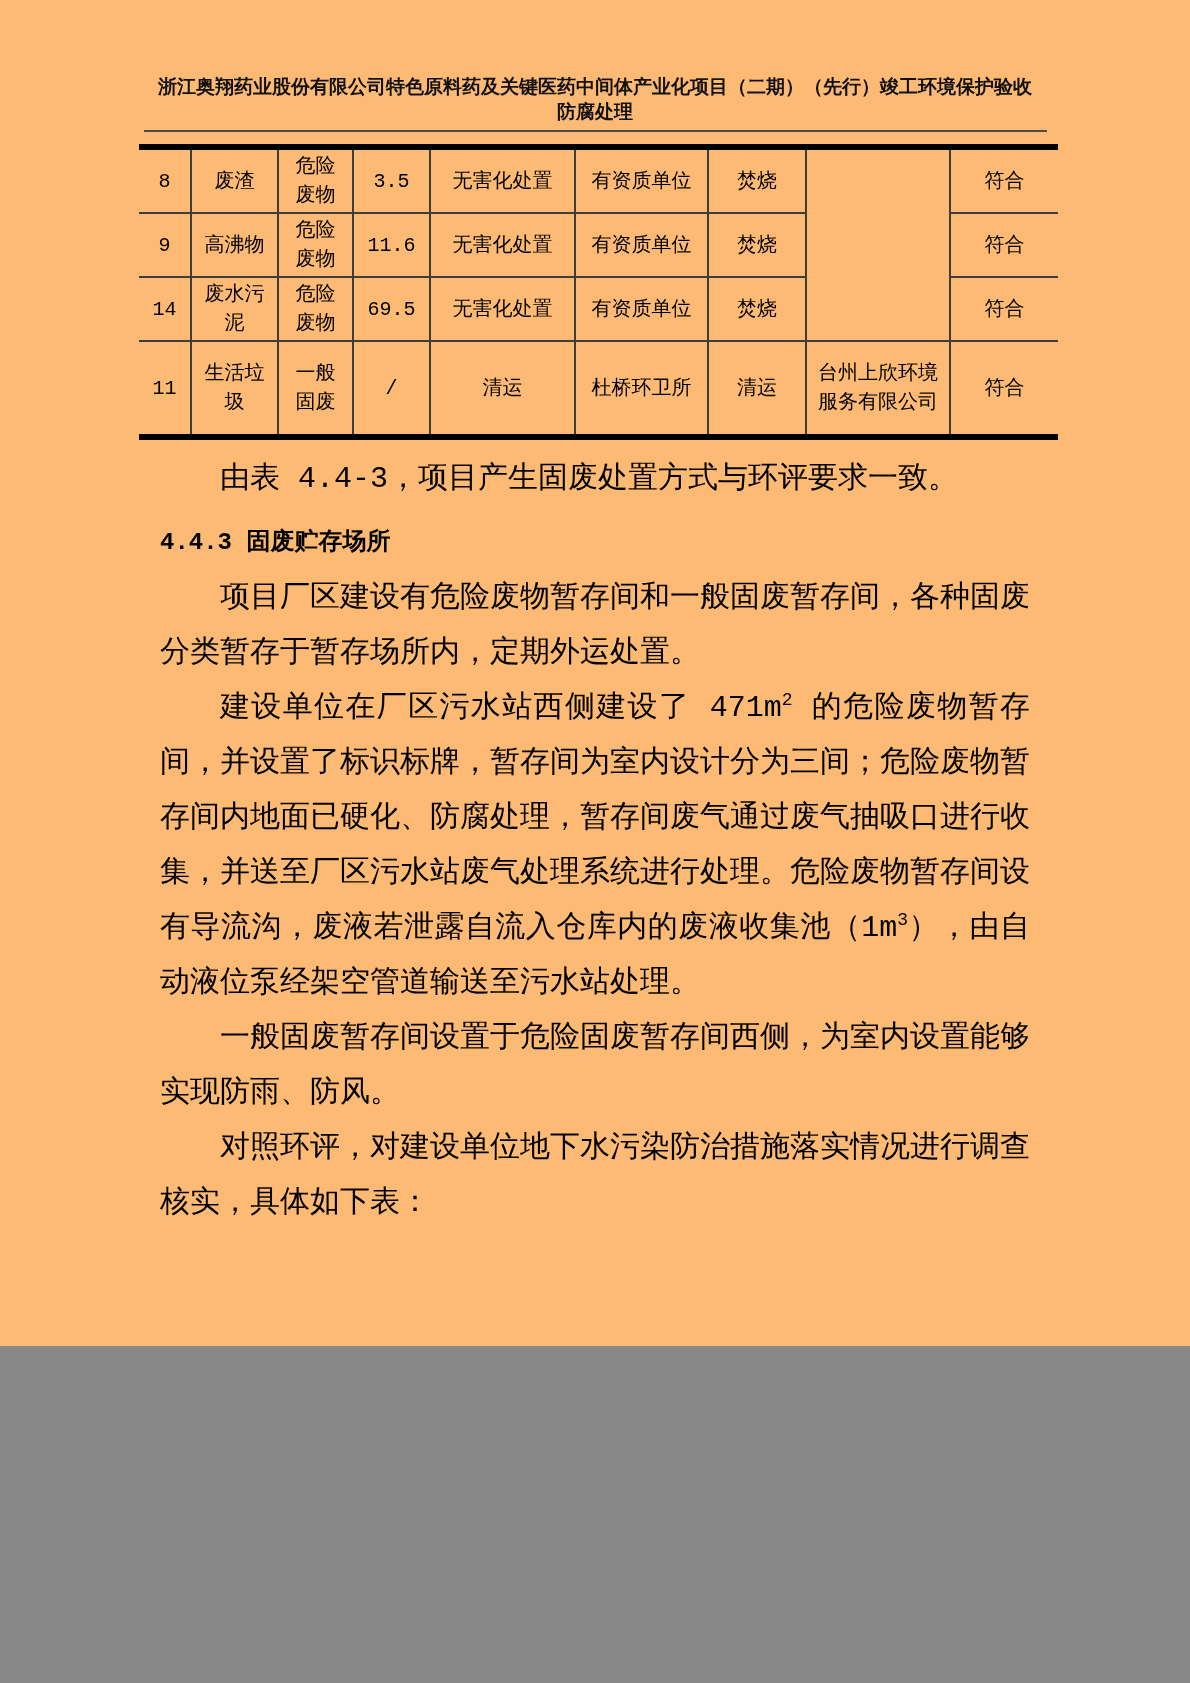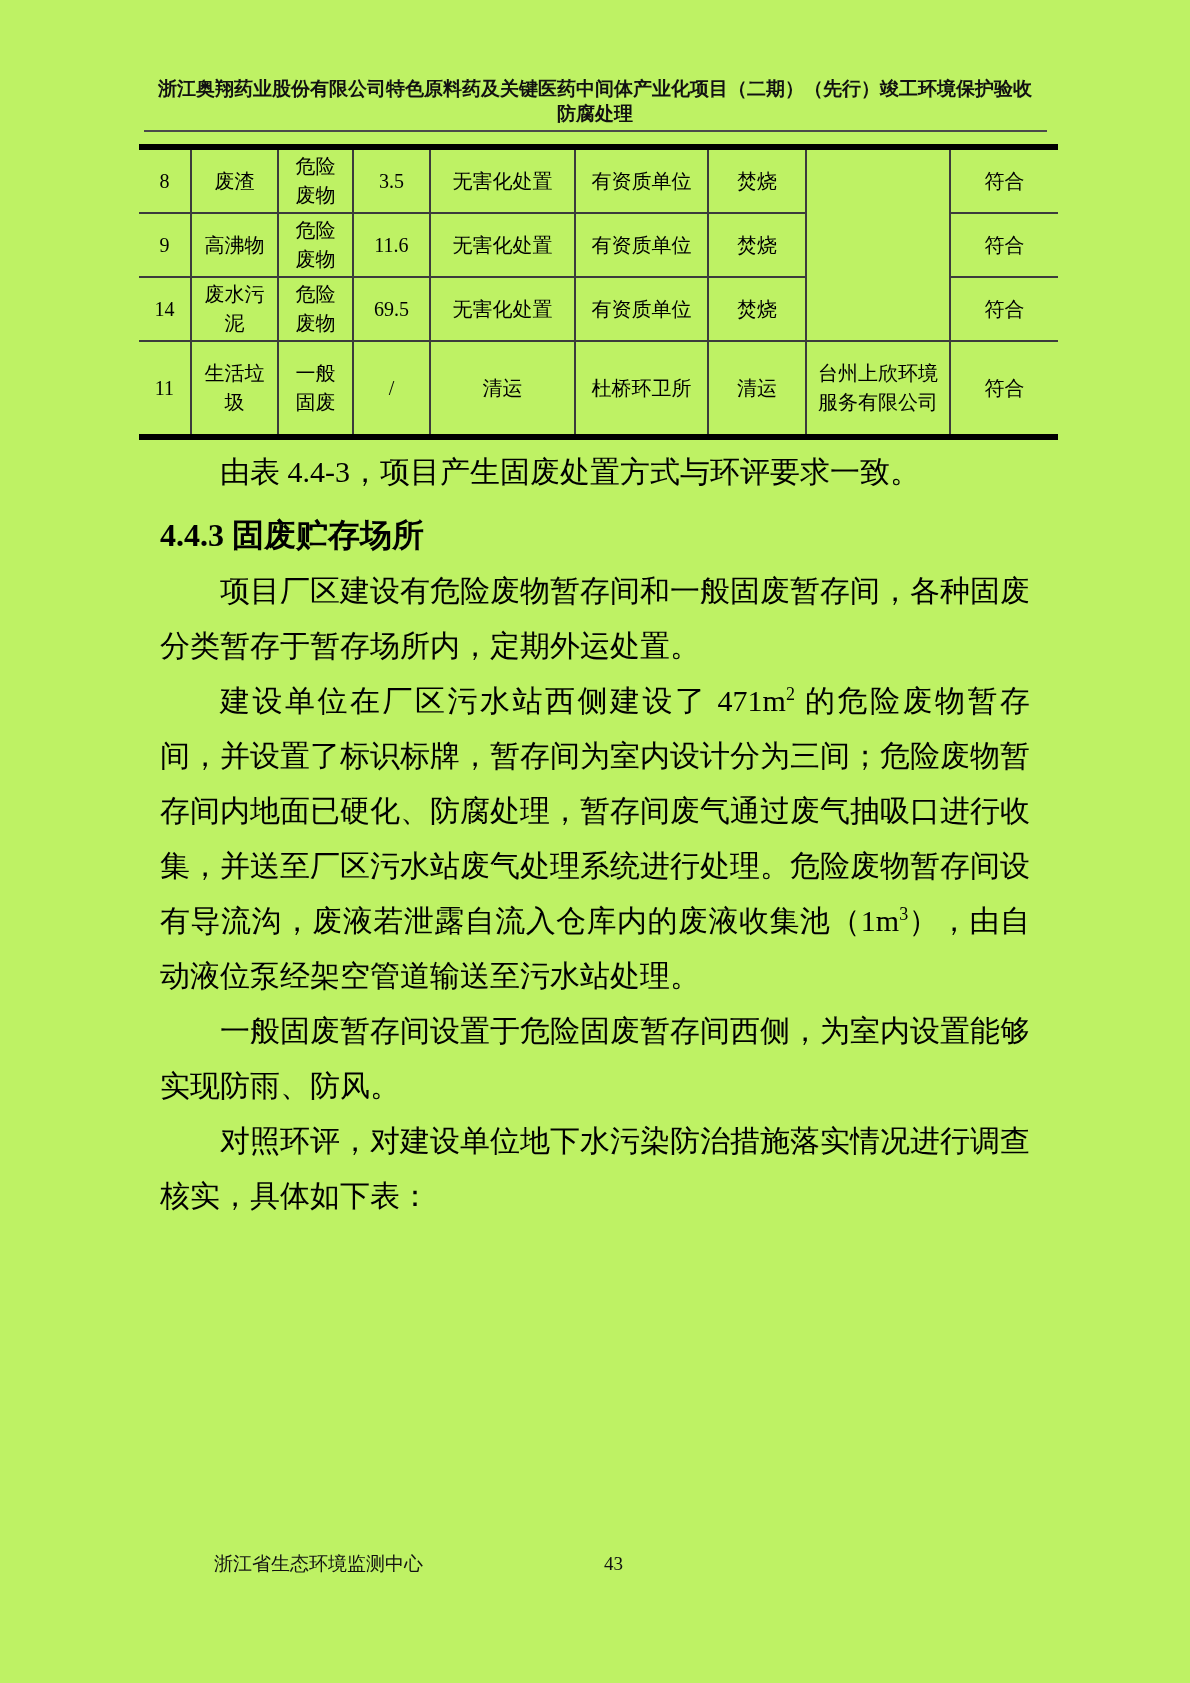--- a/index.html
+++ b/index.html
@@ -1,21 +1,21 @@
 <!DOCTYPE html>
 <html><head>
 <meta charset="utf-8">
 <style>
   html,body{margin:0;padding:0;background:#888;}
   .page{
     position:relative;
-    width:1190px;height:1683px;
+    width:1190px;height:1346px;
     margin:0 auto;
-    background:#bef264;
-    font-family:Liberation Serif, serif;
+    background:#fdba74;
+    font-family:Liberation Mono, monospace;
     color:#000;
     overflow:hidden;
   }
   
   .doc-header{
     padding-top:76px;
     width:903px;
     margin:0 auto;
     border-bottom:2px solid #4a4a4a;
     padding-bottom:4px;
@@ -46,36 +46,36 @@
     overflow:hidden;
   }
   table.waste-table td:first-child{border-left:none;}
   table.waste-table td.last{border-right:none;}
   tr.r1{height:62px;}
   tr.r2{height:62px;}
   tr.r3{height:62px;}
   tr.r4{height:96px;}
   
   .content{
-    padding:4px 160px 0 160px;
+    padding:12px 160px 0 160px;
     font-size:30px;
     line-height:55px;
     text-align:justify;
   }
   .content p{
     margin:0;
     text-indent:2em;
   }
   .content sup{
     font-size:18px;
     line-height:0;
   }
   .content h3{
     margin:16px 0 8px 0;
-    font-size:32px;
+    font-size:24px;
     line-height:40px;
     font-weight:bold;
     text-indent:0;
     text-align:left;
   }
   
   .doc-footer{
     position:absolute;
     left:0;top:1552px;
     width:100%;

